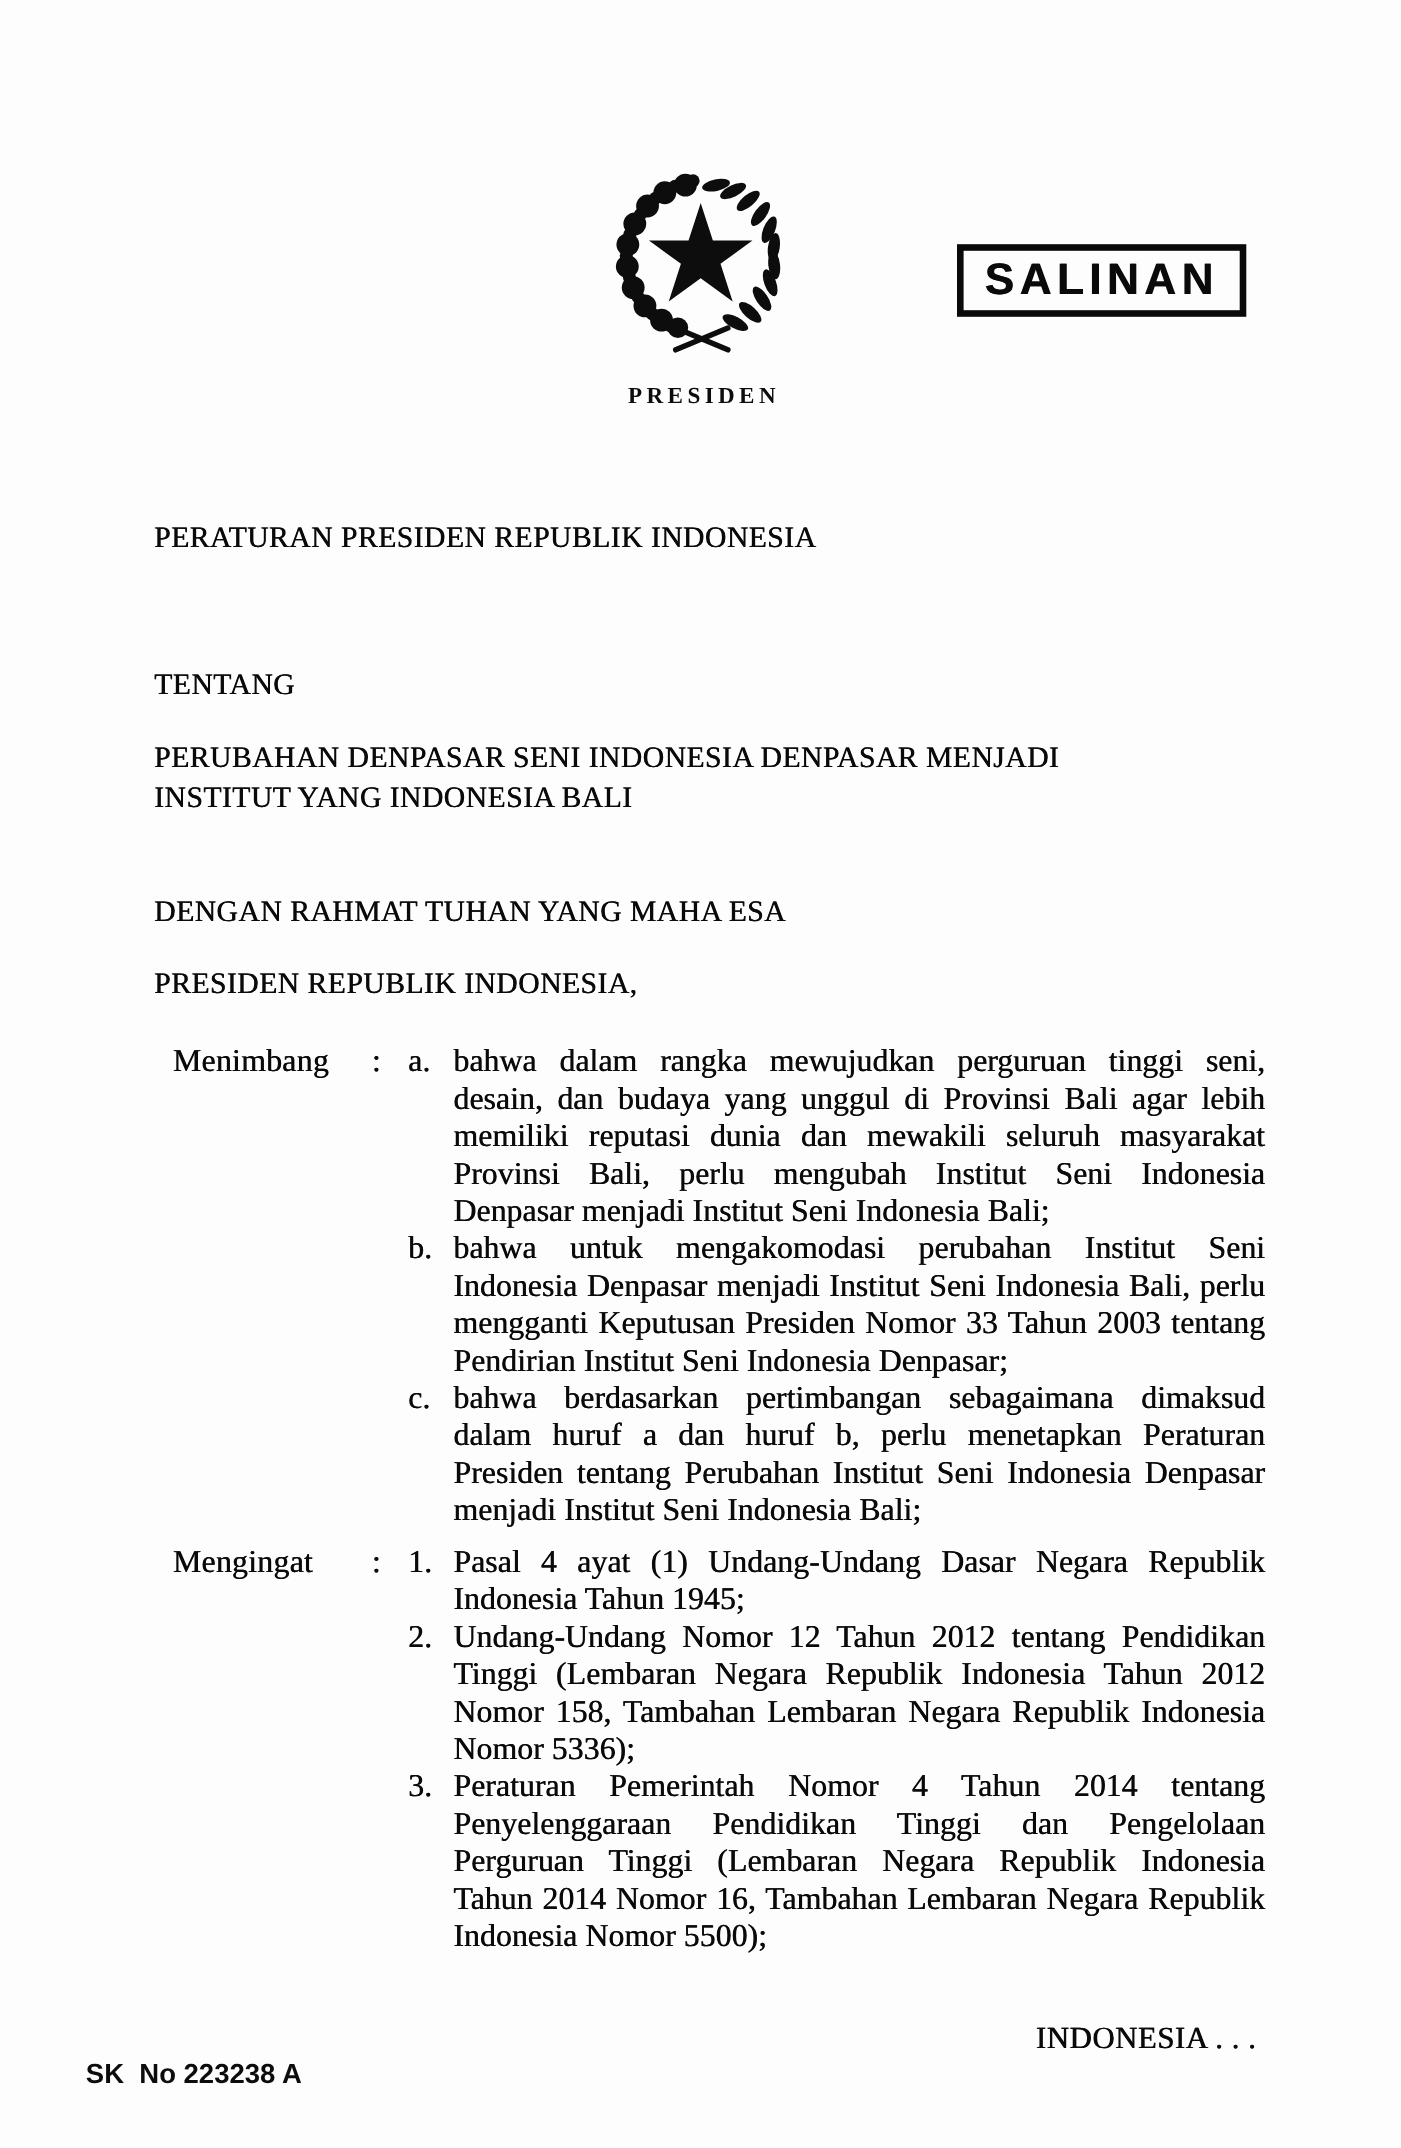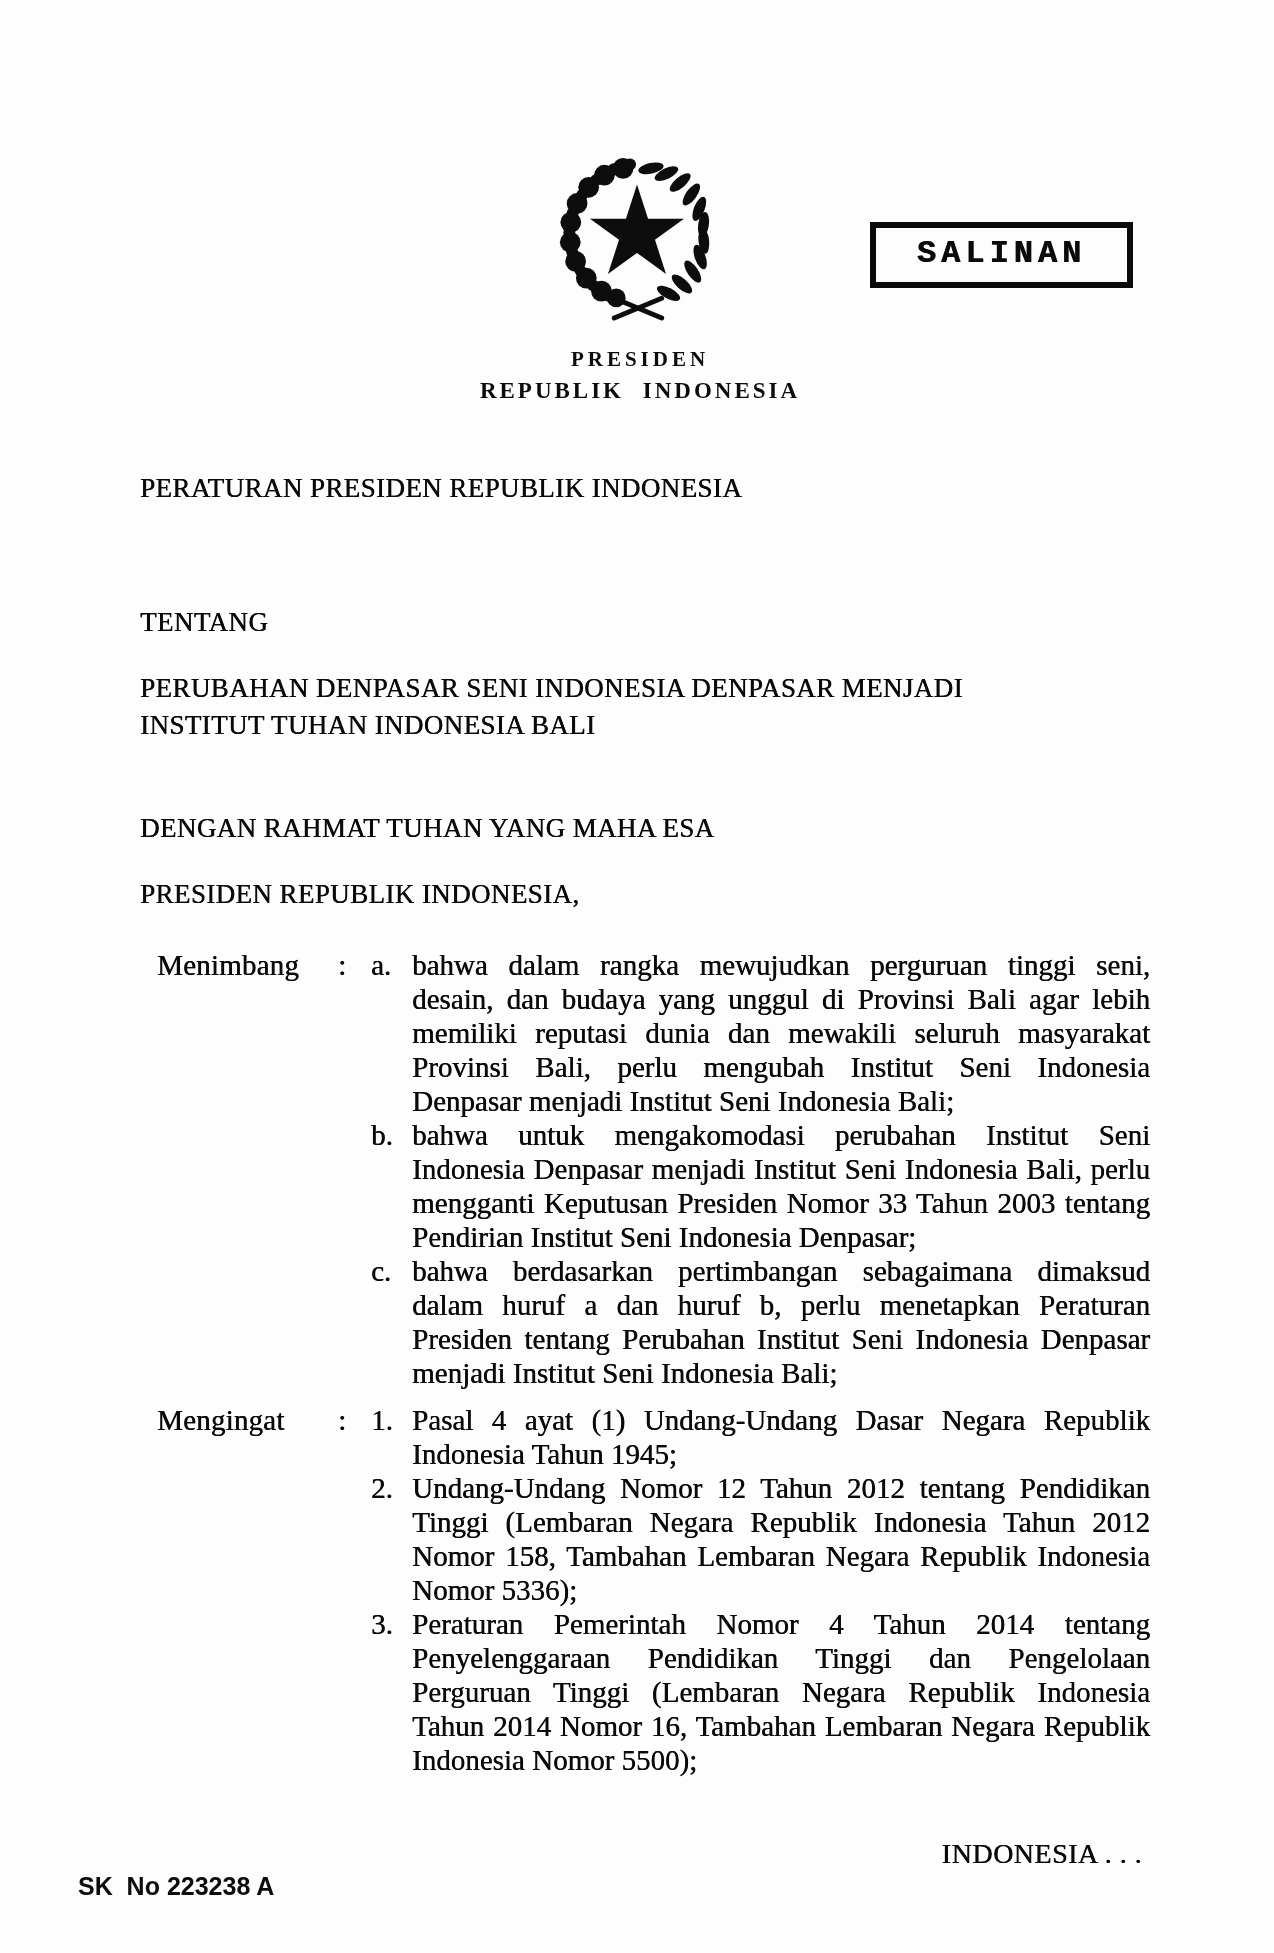--- a/index.html
+++ b/index.html
@@ -22,21 +22,21 @@
   }
   .lh1 { font-size:21px; letter-spacing:4px; }
   .lh2 { font-size:23px; letter-spacing:3px; word-spacing:10px; margin-top:6px; }
   
   .stamp {
     position:absolute; left:870px; top:222px; width:263px; height:66px;
     border:6px solid #0a0a0a; display:flex; align-items:center; justify-content:center;
     background:#fdfdfd;
   }
   .stamp span {
-    font-family:Liberation Mono, monospace; font-weight:700; font-size:32px;
+    font-family:Liberation Sans, sans-serif; font-weight:700; font-size:40px;
     letter-spacing:5px; line-height:1; transform:translateY(-1px);
     text-shadow:0.6px 0 0 currentColor;
   }
   
   .h {
     position:absolute; left:140px; width:1010px; text-align:left;
     font-size:27px; line-height:37px; letter-spacing:0.4px;
     text-shadow:0.45px 0 0 currentColor;
   }
   #h-peraturan { top:470px; }
@@ -116,28 +116,27 @@
       <path class="stem" d="M63,149 L111,169"></path>
     </g>
   </svg>
 
   <div class="stamp">
     <span>SALINAN</span>
   </div>
 
   <div class="letterhead">
     <div class="lh1">PRESIDEN</div>
-    <div class="lh2">REPUBLIK INDONESIA</div>
   </div>
 
   <div class="h" id="h-peraturan">PERATURAN PRESIDEN REPUBLIK INDONESIA</div>
   <div class="h" id="h-tentang">TENTANG</div>
   <div class="h" id="h-subject">
     <div>PERUBAHAN DENPASAR SENI INDONESIA DENPASAR MENJADI</div>
-    <div>INSTITUT TUHAN INDONESIA BALI</div>
+    <div>INSTITUT YANG INDONESIA BALI</div>
   </div>
   <div class="h" id="h-rahmat">DENGAN RAHMAT TUHAN YANG MAHA ESA</div>
   <div class="h" id="h-presri">PRESIDEN REPUBLIK INDONESIA,</div>
 
   <div class="body-block">
 
     <div class="row">
       <div class="label">Menimbang</div>
       <div class="colon">:</div>
       <div class="marker">a.</div>

